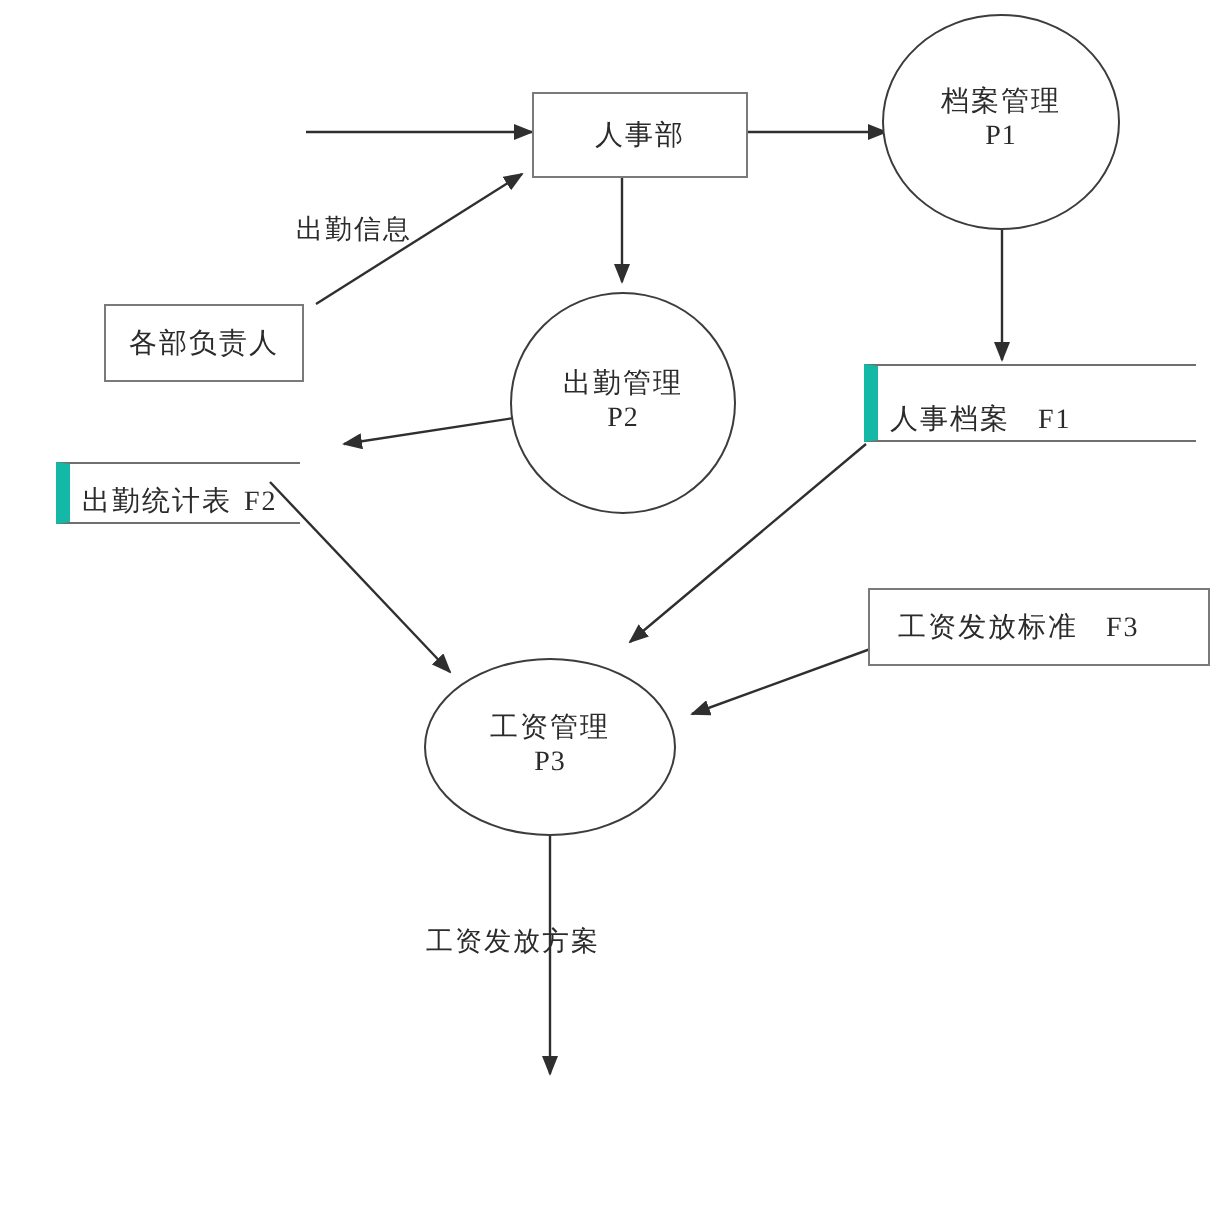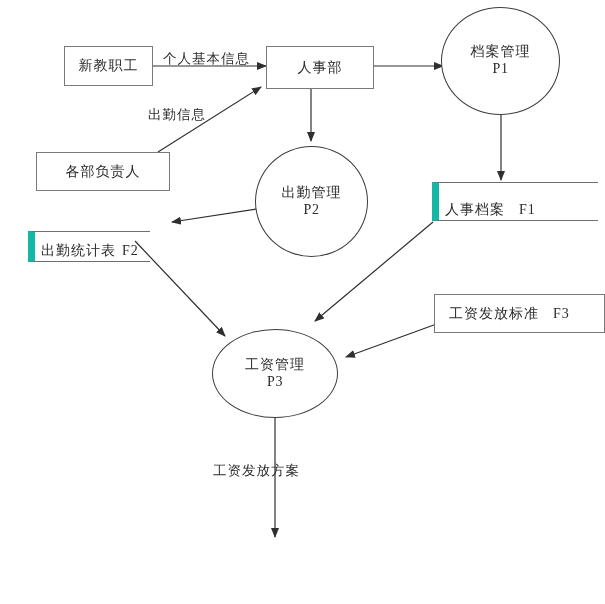--- a/index.html
+++ b/index.html
@@ -124,29 +124,26 @@
 
     <line x1="135" y1="241" x2="225" y2="336" stroke="#2f2f2f" stroke-width="1.2" marker-end="url(#ah)"></line>
 
     <line x1="433" y1="222" x2="315" y2="321" stroke="#2f2f2f" stroke-width="1.2" marker-end="url(#ah)"></line>
 
     <line x1="442" y1="322" x2="346" y2="357" stroke="#2f2f2f" stroke-width="1.2" marker-end="url(#ah)"></line>
 
     <line x1="275" y1="418" x2="275" y2="537" stroke="#2f2f2f" stroke-width="1.2" marker-end="url(#ah)"></line>
   </svg>
 
-  <div class="node entity" style="left:64px; top:46px; width:89px; height:40px;">
-    <span>新教职工</span>
-  </div>
 
   <div class="node entity" style="left:266px; top:46px; width:108px; height:43px;">
     <span>人事部</span>
   </div>
 
-  <div class="node entity" style="left:36px; top:152px; width:134px; height:39px;justify-content:center;">
+  <div class="node entity" style="left:52px; top:152px; width:100px; height:39px;justify-content:center;">
     <span>各部负责人</span>
   </div>
 
 
   <div class="node process" style="left:441px; top:7px; width:119px; height:108px;">
     <span>档案管理</span>
     <span class="pid">P1</span>
   </div>
 
   <div class="node process" style="left:255px; top:146px; width:113px; height:111px;">
@@ -170,19 +167,18 @@
       <span>出勤统计表</span><span class="store-id" style="margin-left:6px;">F2</span>
     </span>
   </div>
 
   <div class="node store-box" style="left:434px; top:294px; width:171px; height:39px;">
     <span class="store-label">
       <span>工资发放标准</span><span class="store-id">F3</span>
     </span>
   </div>
 
-  <div class="flow-label" style="left:163px; top:50px;">个人基本信息</div>
 
   <div class="flow-label" style="left:148px; top:106px;">出勤信息</div>
 
   <div class="flow-label" style="left:213px; top:462px;">工资发放方案</div>
 
 </div>
 
 </body></html>

